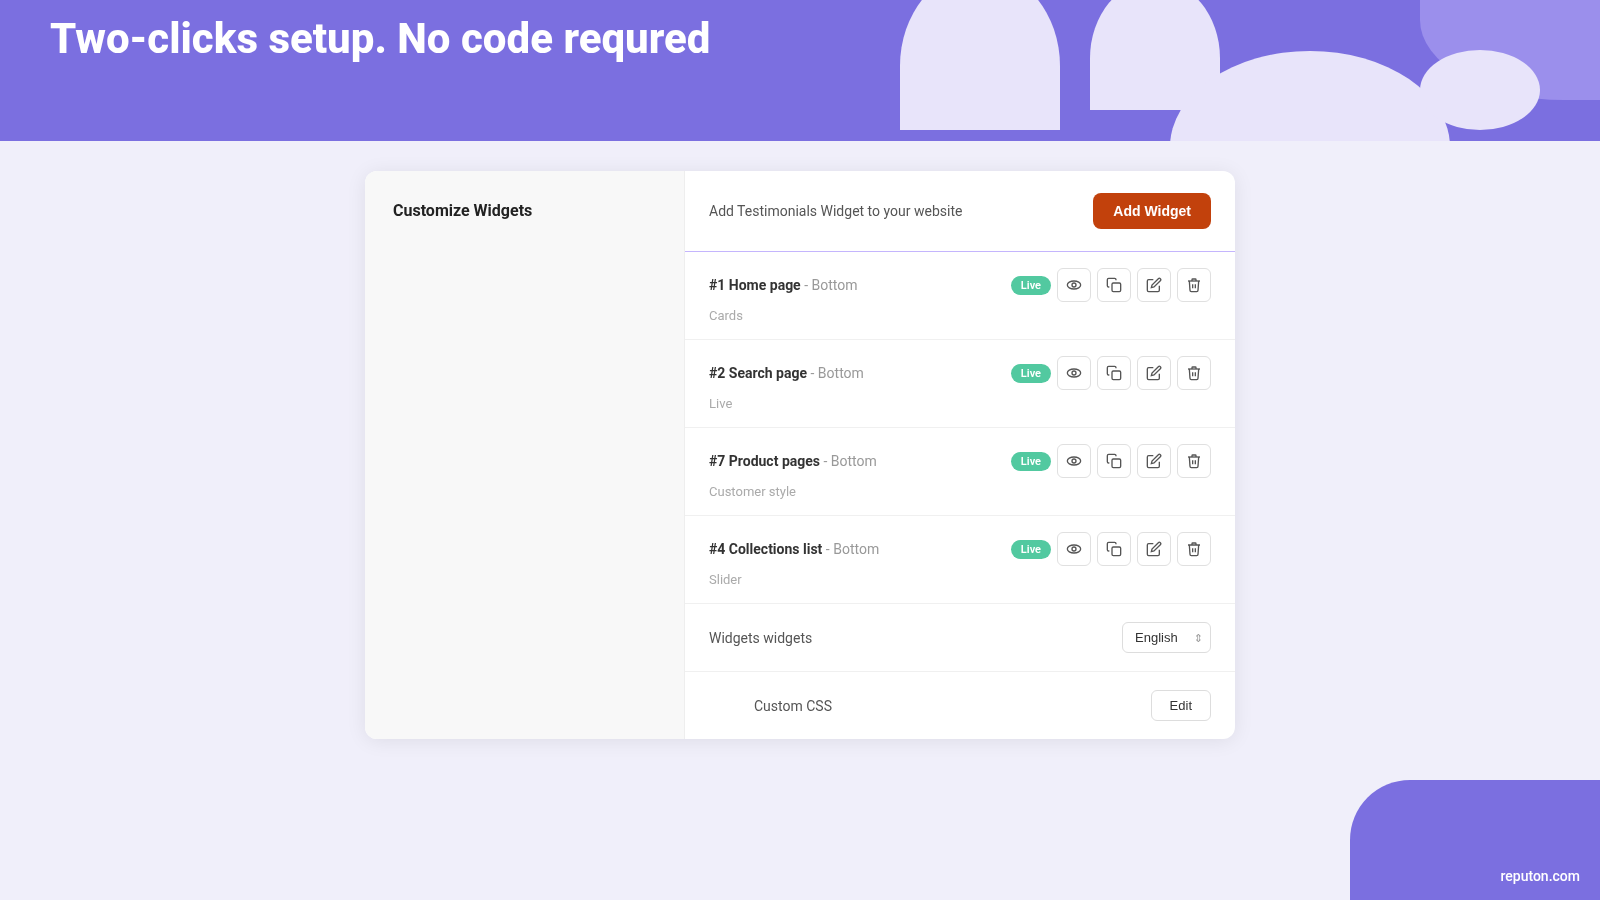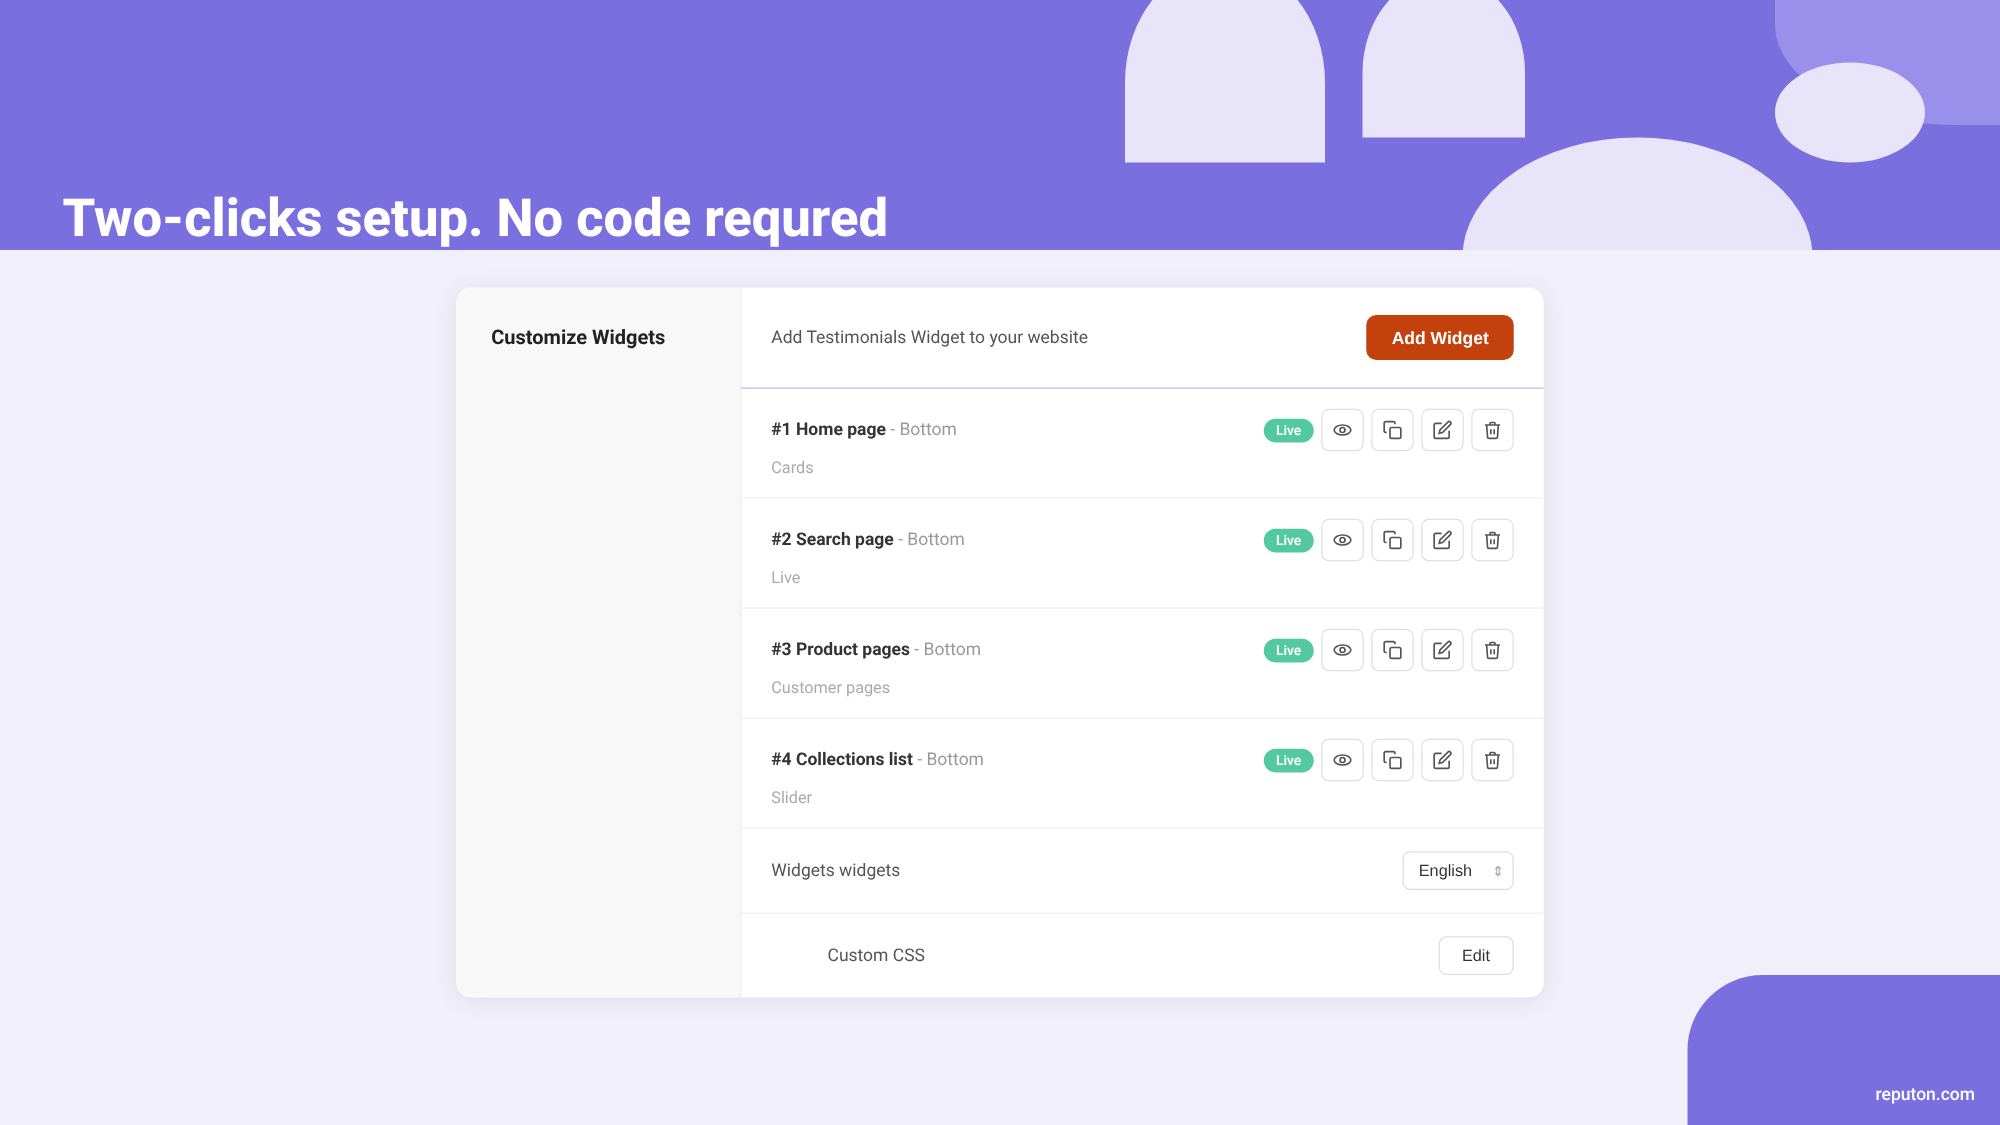--- a/index.html
+++ b/index.html
@@ -9,26 +9,26 @@
       min-height: 900px;
       width: 1600px;
       overflow: hidden;
       position: relative;
     }
 
     
     .header-banner {
       background: #7b6fe0;
       width: 100%;
-      height: 200px;
+      height: 141px;
       position: relative;
       overflow: hidden;
       display: flex;
-      align-items: flex-end;
-      padding: 0 50px;
+      align-items: flex-start;
+      padding: 14px 50px;
     }
 
     .header-title {
       color: #fff;
       font-size: 42px;
       font-weight: 800;
       z-index: 2;
       position: relative;
     }
 
@@ -92,21 +92,21 @@
       background: #fff;
       border-radius: 12px;
       box-shadow: 0 2px 20px rgba(0,0,0,0.08);
       width: 870px;
       overflow: hidden;
       display: flex;
     }
 
     
     .sidebar {
-      width: 228px;
+      width: 320px;
       background: #f8f8f8;
       padding: 30px 28px;
       border-right: 1px solid #eee;
       flex-shrink: 0;
     }
 
     .sidebar-title {
       font-size: 16px;
       font-weight: 700;
       color: #222;
@@ -413,21 +413,21 @@
                 </svg>
               </button>
             </div>
           </div>
           <div class="widget-type">Live</div>
         </div>
 
         <div class="widget-item">
           <div class="widget-item-header">
             <span class="widget-name">
-              <strong>#3 Product pages</strong>
+              <strong>#7 Product pages</strong>
               <span class="widget-position"> - Bottom</span>
             </span>
             <div class="widget-actions">
               <span class="live-badge">Live</span>
               <button class="action-btn" title="View">
                 <svg class="icon-svg" viewBox="0 0 24 24" fill="none" stroke="currentColor" stroke-width="2">
                   <ellipse cx="12" cy="12" rx="10" ry="6"></ellipse>
                   <circle cx="12" cy="12" r="3"></circle>
                 </svg>
               </button>
@@ -446,21 +446,21 @@
               <button class="action-btn" title="Delete">
                 <svg class="icon-svg" viewBox="0 0 24 24" fill="none" stroke="currentColor" stroke-width="2">
                   <polyline points="3 6 5 6 21 6"></polyline>
                   <path d="M19 6l-1 14a2 2 0 01-2 2H8a2 2 0 01-2-2L5 6"></path>
                   <path d="M10 11v6M14 11v6"></path>
                   <path d="M9 6V4a1 1 0 011-1h4a1 1 0 011 1v2"></path>
                 </svg>
               </button>
             </div>
           </div>
-          <div class="widget-type">Customer pages</div>
+          <div class="widget-type">Customer style</div>
         </div>
 
         <div class="widget-item">
           <div class="widget-item-header">
             <span class="widget-name">
               <strong>#4 Collections list</strong>
               <span class="widget-position"> - Bottom</span>
             </span>
             <div class="widget-actions">
               <span class="live-badge">Live</span>

